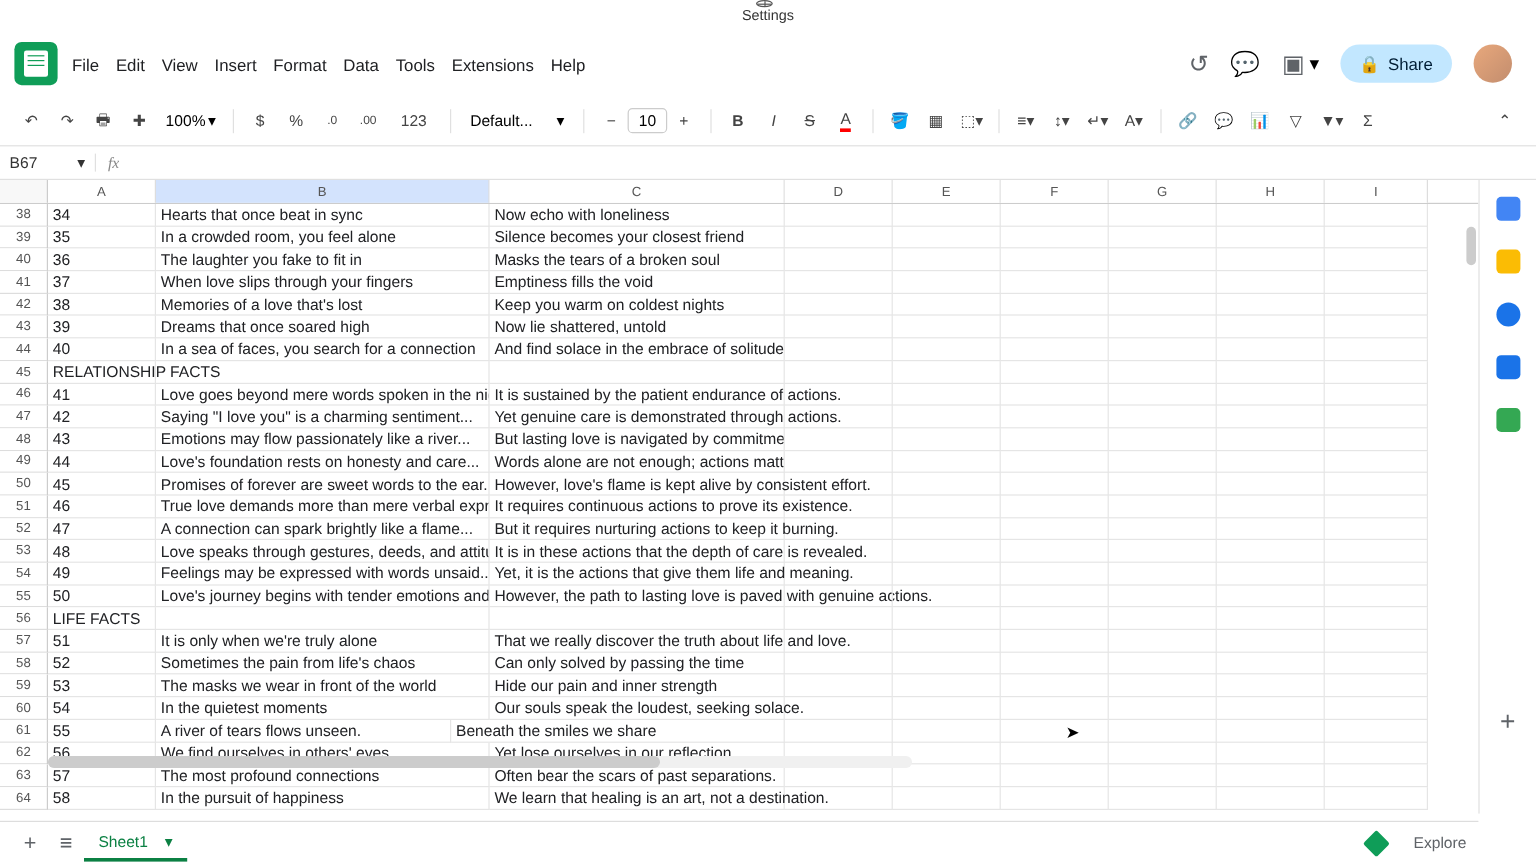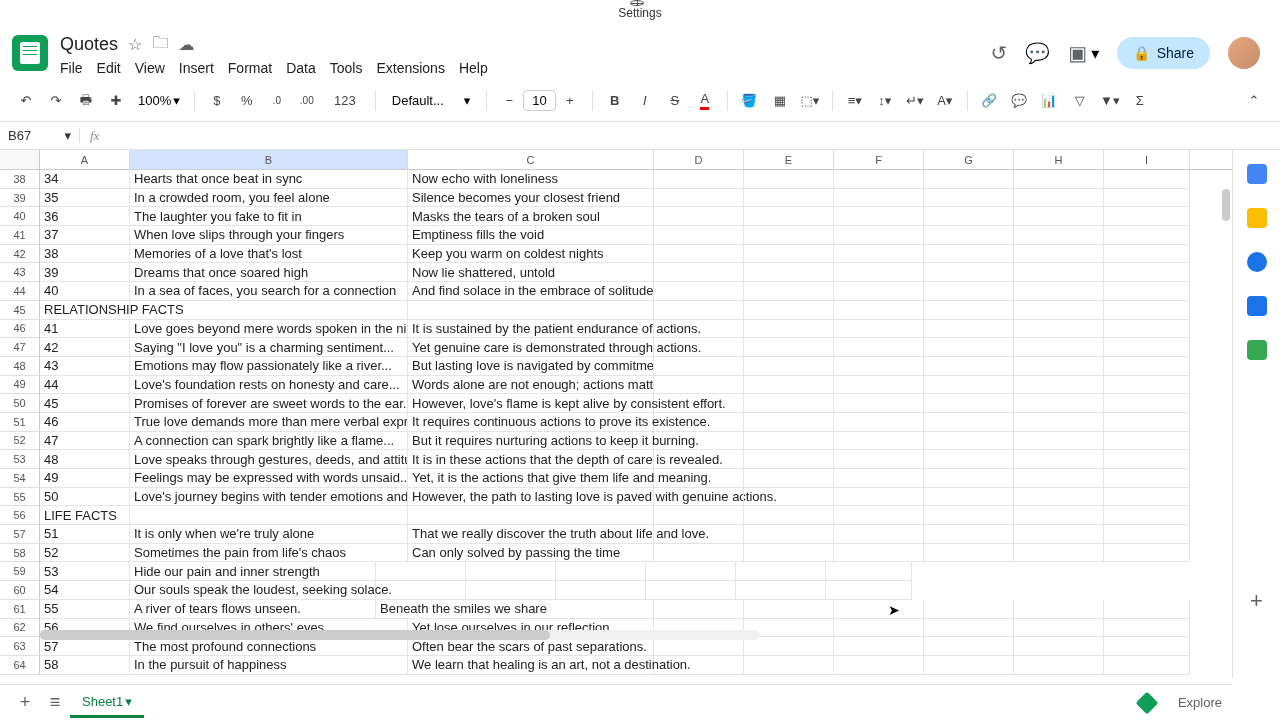--- a/index.html
+++ b/index.html
@@ -65,21 +65,21 @@
 .sp-icon { width:20px; height:20px; border-radius:4px; }
 .sp-cal { background:#4285f4; }
 .sp-keep { background:#fbbc04; }
 .sp-tasks { background:#1a73e8; border-radius:50%; }
 .sp-contacts { background:#1a73e8; }
 .sp-maps { background:#34a853; }
 .sp-plus { font-size:22px; color:#5f6368; }
 
 .sheet-tabs { position:absolute; bottom:0; left:0; right:48px; height:36px; border-top:1px solid #ddd; display:flex; align-items:center; padding:0 10px; background:#fff; }
 .st-btn { width:30px; display:flex; justify-content:center; color:#5f6368; font-size:18px; cursor:pointer; }
-.sheet-tab { display:flex; align-items:center; gap:2px; padding:6px 12px; font-size:13px; color:#0b8043; font-weight:500; border-bottom:3px solid #0b8043; cursor:pointer; }
+.sheet-tab { display:flex; align-items:center; gap:14px; padding:6px 12px; font-size:13px; color:#0b8043; font-weight:500; border-bottom:3px solid #0b8043; cursor:pointer; }
 .explore { margin-left:auto; display:flex; align-items:center; gap:23px; font-size:13px; color:#5f6368; }
 .exp-icon { width:16px; height:16px; background:#0f9d58; transform:rotate(45deg); border-radius:2px; }
 
 .cursor { position:absolute; left: 888px; top: 602px; font-size:14px; color:#000; pointer-events:none; }
 .hscroll { position:absolute; left:40px; bottom:38px; width:720px; height:10px; background:#f0f0f0; border-radius:5px; }
 .hscroll-thumb { position:absolute; left:0; width:510px; height:10px; background:#ccc; border-radius:5px; }
 .vscroll-area { position:absolute; right:50px; top:173px; width:12px; bottom:40px; }
 .vscroll-thumb { position:absolute; right:0; top:16px; width:8px; height:32px; background:#ccc; border-radius:4px; }
 </style>
 </head>
@@ -88,26 +88,20 @@
 <div class="browser-tab">
   <span class="globe"></span>
   <span>Settings</span>
 </div>
 
 <div class="header">
   <div class="logo">
       <div class="logo-inner"></div>
     </div>
   <div class="title-area">
-    <div class="doc-title-row">
-      <span class="doc-title">Quotes</span>
-      <span class="title-icon">☆</span>
-      <span class="title-icon">🗀</span>
-      <span class="title-icon">☁</span>
-    </div>
     <div class="menu-row">
       <span>File</span>
       <span>Edit</span>
       <span>View</span>
       <span>Insert</span>
       <span>Format</span>
       <span>Data</span>
       <span>Tools</span>
       <span>Extensions</span>
       <span>Help</span>
@@ -464,31 +458,33 @@
           <div class="cell cD"></div>
           <div class="cell cE"></div>
           <div class="cell cF"></div>
           <div class="cell cG"></div>
           <div class="cell cH"></div>
           <div class="cell cI"></div>
         </div>
         <div class="row">
           <div class="rowh">59</div>
           <div class="cell cA">53</div>
+          <div class="cell cB">The masks we wear in front of the world</div>
           <div class="cell cC">Hide our pain and inner strength</div>
           <div class="cell cD"></div>
           <div class="cell cE"></div>
           <div class="cell cF"></div>
           <div class="cell cG"></div>
           <div class="cell cH"></div>
           <div class="cell cI"></div>
         </div>
         <div class="row">
           <div class="rowh">60</div>
           <div class="cell cA">54</div>
+          <div class="cell cB">In the quietest moments</div>
           <div class="cell cC of">Our souls speak the loudest, seeking solace.</div>
           <div class="cell cD"></div>
           <div class="cell cE"></div>
           <div class="cell cF"></div>
           <div class="cell cG"></div>
           <div class="cell cH"></div>
           <div class="cell cI"></div>
         </div>
         <div class="row">
           <div class="rowh">61</div>

